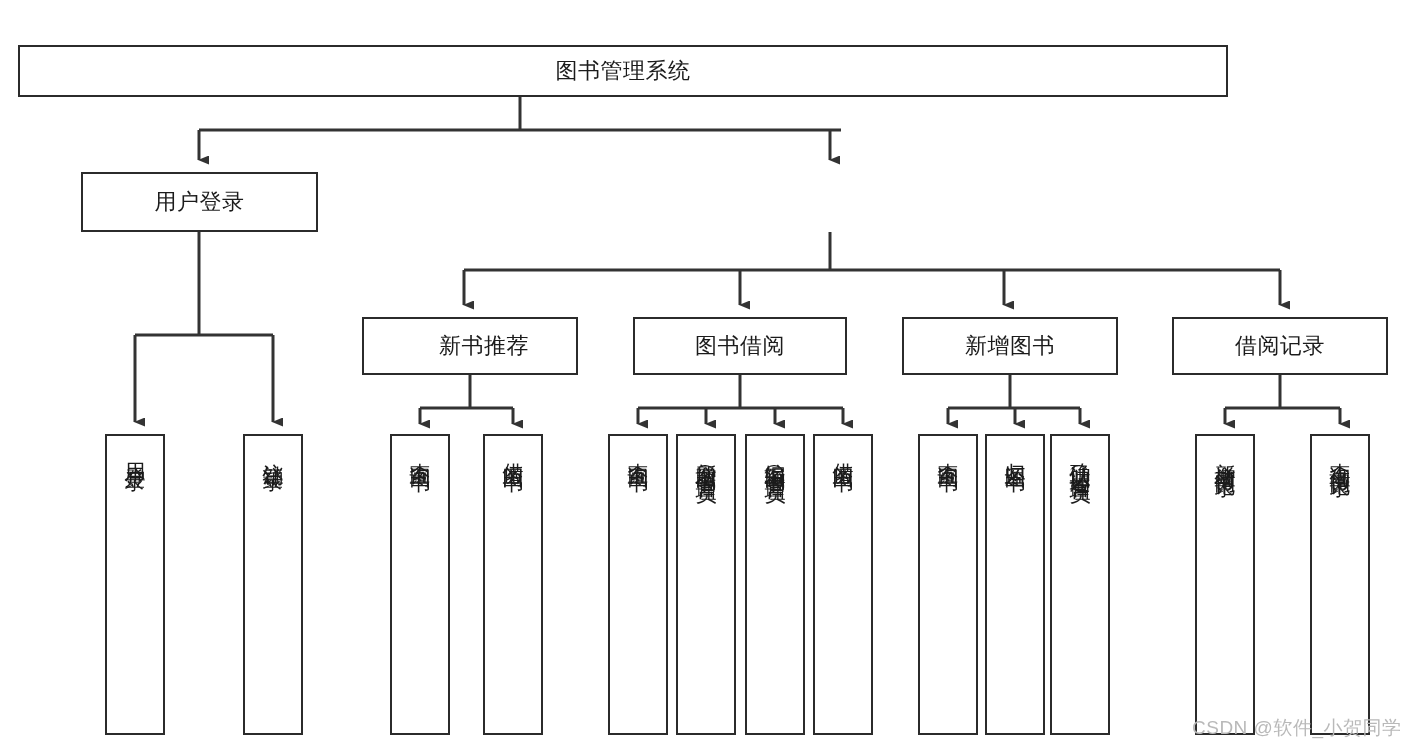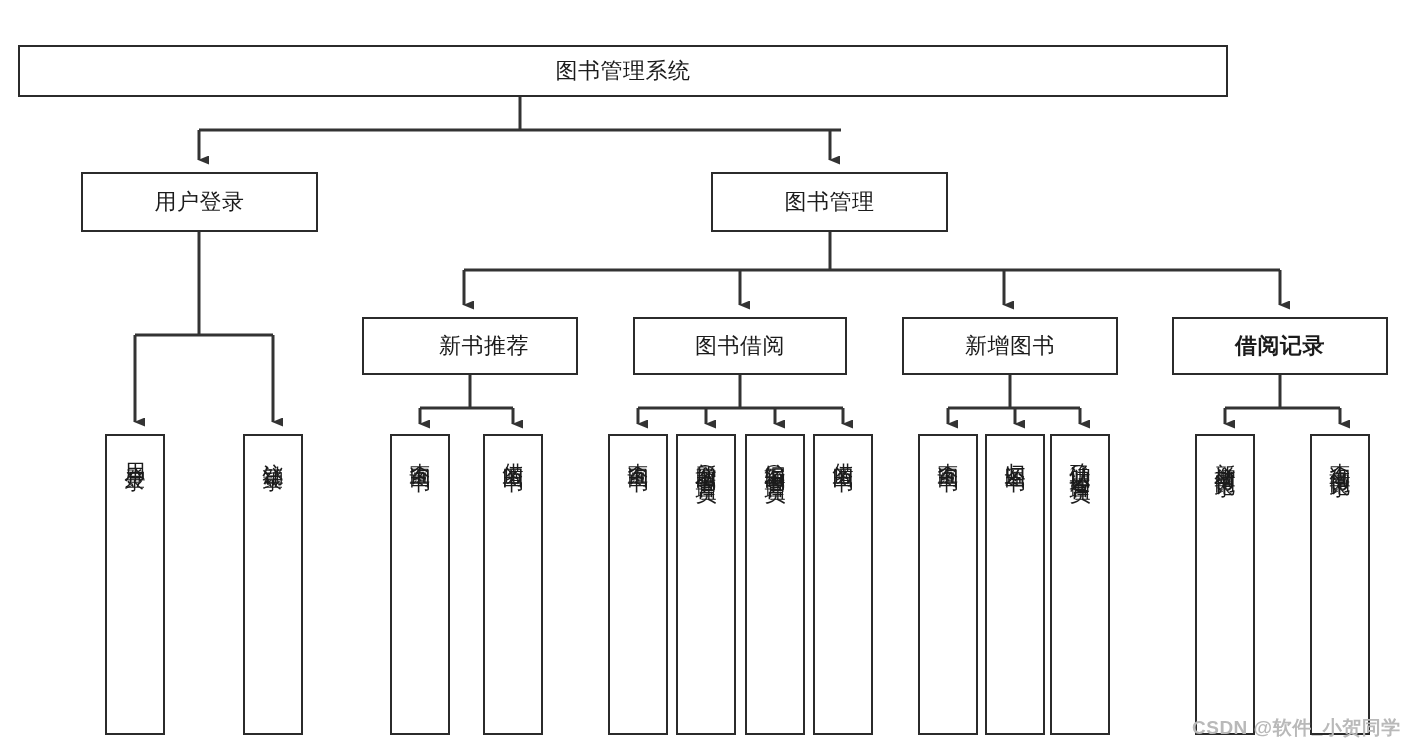--- a/index.html
+++ b/index.html
@@ -123,34 +123,31 @@
     </g>
   </svg>
 
   <div class="node horizontal" id="node-root" style="left:18px; top:21px; width:1210px; height:52px;margin-top:24px;">
     <span class="node-label">图书管理系统</span>
   </div>
 
   <div class="node horizontal" style="left:81px; top:172px; width:237px; height:60px;">
     <span class="node-label">用户登录</span>
   </div>
-  <div class="node horizontal" style="left:711px; top:172px; width:237px; height:60px;">
-    <span class="node-label">图书管理</span>
-  </div>
 
   <div class="node horizontal" style="left:362px; top:317px; width:216px; height:58px;padding-left:28px;">
     <span class="node-label">新书推荐</span>
   </div>
   <div class="node horizontal" style="left:633px; top:317px; width:214px; height:58px;font-family:Liberation Serif, serif;">
     <span class="node-label">图书借阅</span>
   </div>
   <div class="node horizontal" style="left:902px; top:317px; width:216px; height:58px;">
     <span class="node-label">新增图书</span>
   </div>
-  <div class="node horizontal" style="left:1172px; top:317px; width:216px; height:58px;font-weight:bold;">
+  <div class="node horizontal" style="left:1172px; top:317px; width:216px; height:58px;">
     <span class="node-label">借阅记录</span>
   </div>
 
   <div class="node vertical" style="left:105px; top:434px; width:60px; height:301px;">
     <span class="node-label">用户登录</span>
   </div>
   <div class="node vertical" style="left:243px; top:434px; width:60px; height:301px;">
     <span class="node-label">注销登录</span>
   </div>
 
@@ -184,15 +181,15 @@
     <span class="node-label">确认归还（管理员）</span>
   </div>
 
   <div class="node vertical" style="left:1195px; top:434px; width:60px; height:301px;">
     <span class="node-label">新增借阅记录</span>
   </div>
   <div class="node vertical" style="left:1310px; top:434px; width:60px; height:301px;">
     <span class="node-label">查询借阅记录</span>
   </div>
 
-  <div class="watermark" style="left:1192px; top:715px;font-weight:bold;">CSDN @软件_小贺同学</div>
+  <div class="watermark" style="left:1192px; top:715px;">CSDN @软件_小贺同学</div>
 
 </div>
 
 </body></html>

